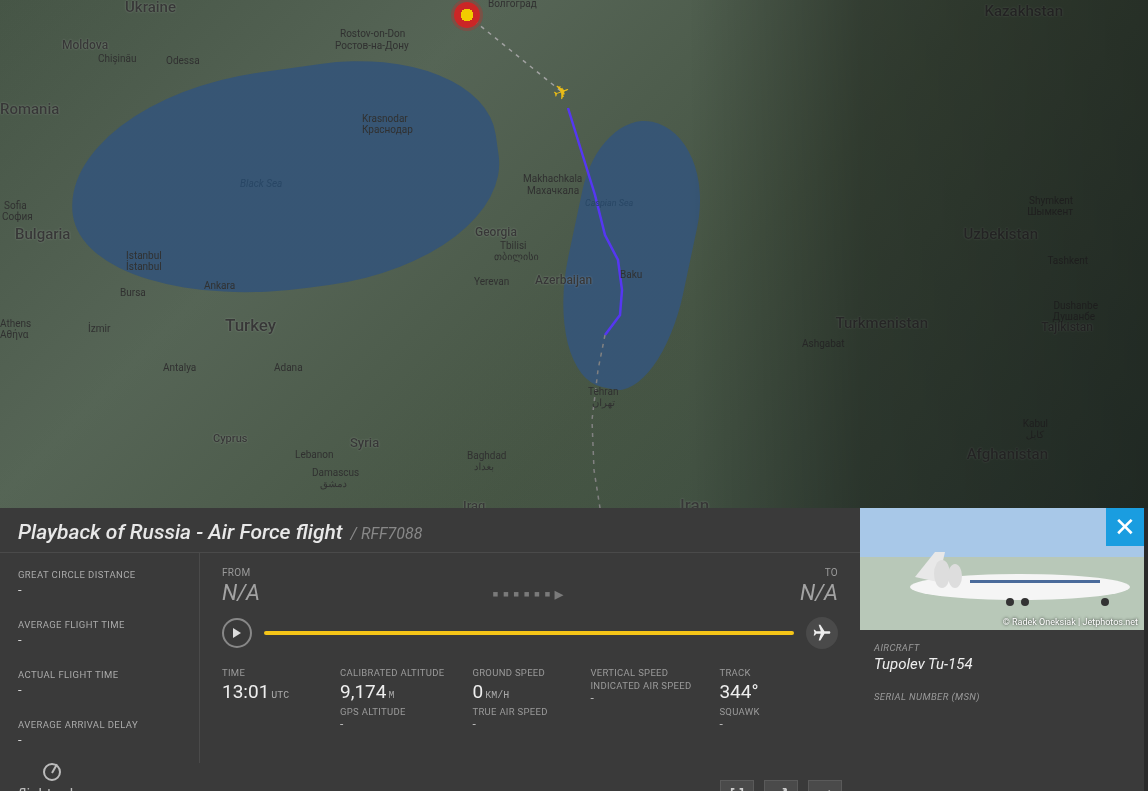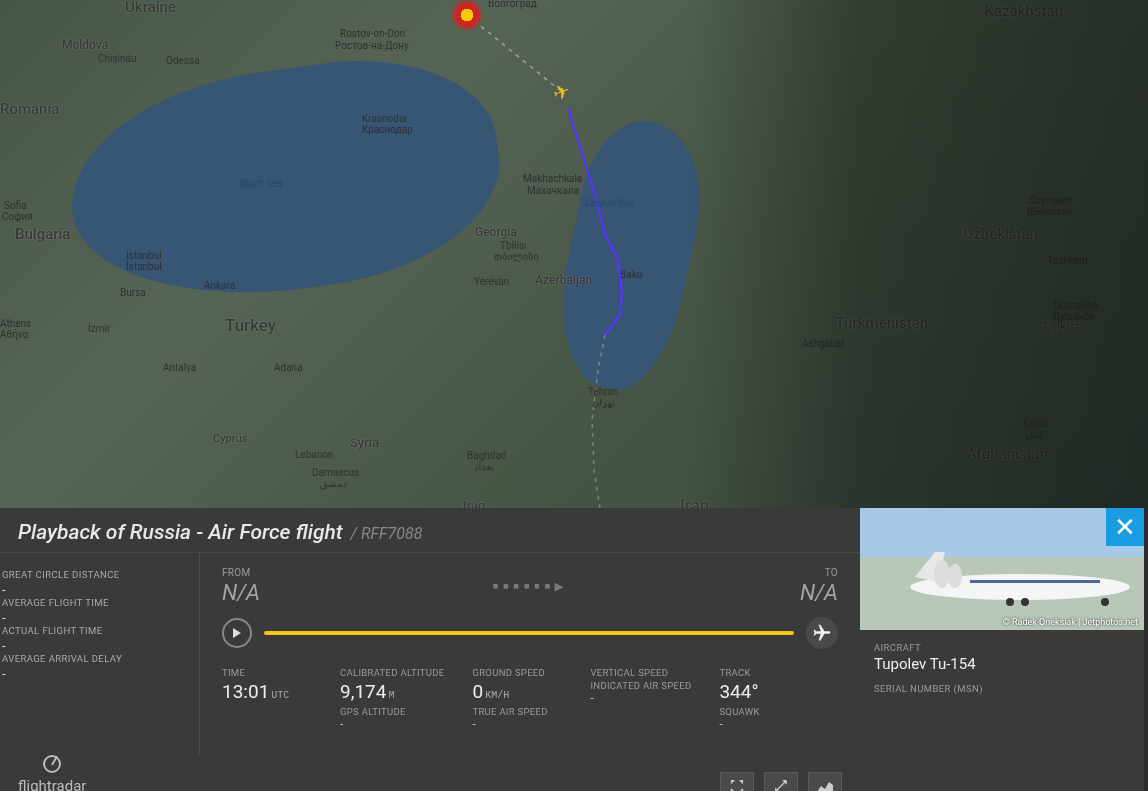--- a/index.html
+++ b/index.html
@@ -98,25 +98,25 @@
     font-style: italic;
     color: #888;
     margin-left: 4px;
   }
   .panel-body {
     display: flex;
     flex: 1;
   }
   .stats-col {
     flex: 0 0 200px;
-    padding: 16px 2px;
+    padding: 16px 18px;
     border-right: 1px solid #4a4a4a;
     display: flex;
     flex-direction: column;
-    gap: 0;
+    gap: 22px;
   }
   .stat-block { }
   .stat-label {
     font-size: 9.5px;
     letter-spacing: 0.4px;
     color: #aaa;
     text-transform: uppercase;
     margin-bottom: 2px;
   }
   .stat-value {
@@ -124,21 +124,21 @@
     color: #ddd;
   }
   .center-col {
     flex: 1;
     padding: 14px 22px 10px;
     display: flex;
     flex-direction: column;
   }
   .route-row {
     display: flex;
-    align-items: center;
+    align-items: flex-end;
     justify-content: space-between;
     margin-bottom: 12px;
   }
   .route-side { flex: 0 0 120px; }
   .route-label {
     font-size: 10px;
     color: #9a9a9a;
     letter-spacing: 0.3px;
     text-transform: uppercase;
     margin-bottom: 2px;
@@ -286,21 +286,22 @@
     position: absolute;
     bottom: 3px; right: 6px;
     font-size: 9px;
     color: #fff;
     text-shadow: 0 0 3px #000;
   }
   .aircraft-info {
     padding: 12px 14px;
     display: flex;
     flex-direction: column;
-    gap: 10px;
+    gap: 18px;
+    font-style: italic;
   }
   .info-block {}
   .info-label {
     font-size: 9.5px;
     color: #9a9a9a;
     letter-spacing: 0.4px;
     text-transform: uppercase;
     margin-bottom: 2px;
   }
   .info-value {

